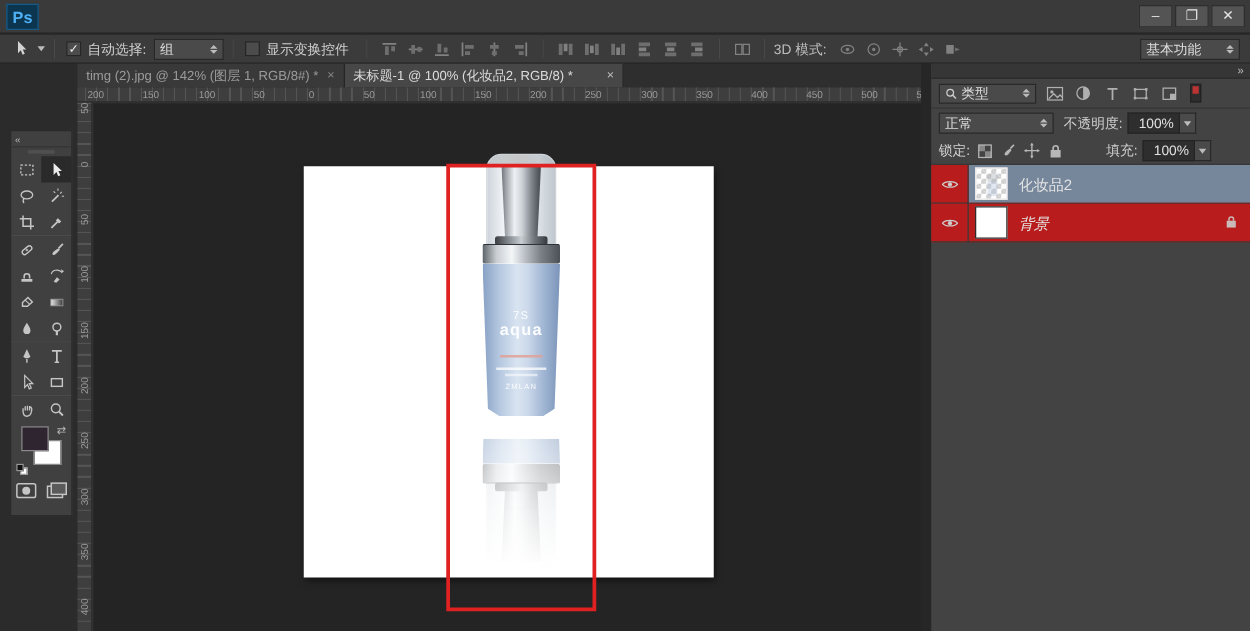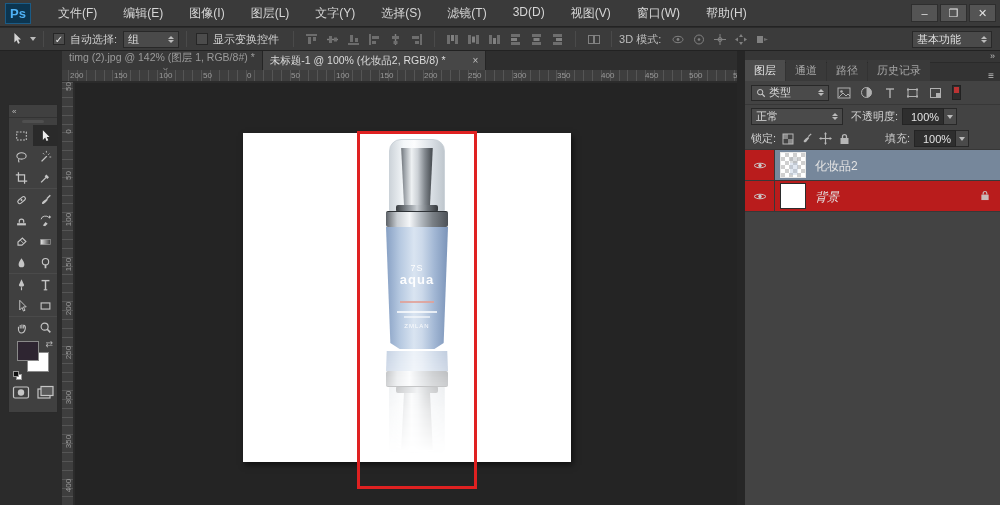--- a/index.html
+++ b/index.html
@@ -54,42 +54,42 @@
   .swap { position:absolute; right:4px; top:1px; color:#b5b5b5; font-size:9px; }
   .mini-sw { position:absolute; left:4px; bottom:2px; width:10px; height:9px; }
   .mini-sw .a { position:absolute; left:0; top:0; width:6px; height:6px; background:#111; border:1px solid #999; z-index:2;}
   .mini-sw .b { position:absolute; left:3px; top:3px; width:6px; height:6px; background:#fff; border:1px solid #999;}
   .tool-extras { display:flex; justify-content:space-around; padding-top:3px; }
 
   
   .tabbar { position:absolute; left:62px; top:51px; width:675px; height:19px; background:#2e2e2e; display:flex; }
   .doc-tab { height:19px; display:flex; align-items:center; padding:0 7px; font-size:10.5px;
     border-right:1px solid #252525; white-space:nowrap; }
-  .doc-tab.inactive { background:#393939; color:#9b9b9b;flex-direction:column; }
+  .doc-tab.inactive { background:#393939; color:#9b9b9b; }
   .doc-tab.active { background:#474747; color:#dcdcdc;gap:20px; }
   .tab-x { margin-left:7px; font-size:10px; opacity:.8; }
 
   .hruler { position:absolute; left:62px; top:70px; width:675px; height:12px; background:#3e3e3e;
     border-bottom:1px solid #2c2c2c; overflow:hidden;
     background-image:repeating-linear-gradient(90deg,#555 0 1px,transparent 1px 8.88px); background-position:6px 0; }
   .hruler span { position:absolute; top:1px; font-size:8px; color:#9a9a9a; }
   .vruler { position:absolute; left:62px; top:82px; width:12px; height:423px; background:#3e3e3e;
     border-right:1px solid #2c2c2c; overflow:hidden;
     background-image:repeating-linear-gradient(180deg,#555 0 1px,transparent 1px 8.88px); background-position:0 6px; }
   .vruler span { position:absolute; left:-7px; width:26px; text-align:center; font-size:8px; color:#9a9a9a;
     transform:rotate(-90deg); }
   .ruler-corner { position:absolute; left:62px; top:70px; width:12px; height:12px; background:#3e3e3e;
     border-right:1px solid #2c2c2c; border-bottom:1px solid #2c2c2c; }
 
   .pasteboard { position:absolute; left:75px; top:83px; width:662px; height:422px; background:#242424; overflow:hidden; }
   .canvas { position:absolute; left:168px; top:50px; width:328px; height:329px; background:#ffffff;
     box-shadow:2px 3px 6px rgba(0,0,0,.55); }
 
   
-  .bottle { position:absolute; left:305px; top:56px; width:74px; height:176px; }
+  .bottle { position:absolute; left:305px; top:40px; width:74px; height:176px; }
   .b-cap { position:absolute; left:9px; top:0; width:56px; height:74px; border-radius:12px 12px 3px 3px;
     border:1px solid #ccd3d9;
     background:linear-gradient(90deg,rgba(203,210,216,.95),rgba(240,244,247,.8) 25%,rgba(251,252,253,.75) 45%,rgba(216,222,228,.9) 75%,rgba(188,196,203,.95)); }
   .b-capin { position:absolute; left:19px; top:9px; width:36px; height:58px; border-radius:2px;
     clip-path:polygon(6% 0,94% 0,86% 100%,14% 100%);
     background:linear-gradient(90deg,#53575c,#9aa0a6 15%,#eef1f3 35%,#ccd1d6 52%,#82888e 72%,#4d5257 90%,#6a6f75); }
   .b-capbase { position:absolute; left:16px; top:66px; width:42px; height:7px; border-radius:2px;
     background:linear-gradient(90deg,#3a3e42,#8f959b 30%,#c9ced3 50%,#6f757b 75%,#34383c); }
   .b-collar { position:absolute; left:6px; top:72px; width:62px; height:16px; border-radius:2px;
     border-top:1px solid #2f3337;
@@ -159,33 +159,20 @@
   .locksm { position:absolute; right:10px; top:9px; z-index:2; opacity:.9; }
   .panel-rest { height:200px; }
 </style>
 </head>
 <body>
 
 <div id="app">
 
   <div class="titlebar">
     <div class="pslogo">Ps</div>
-    <div class="menu">
-      <span class="menu-item">文件(F)</span>
-      <span class="menu-item">编辑(E)</span>
-      <span class="menu-item">图像(I)</span>
-      <span class="menu-item">图层(L)</span>
-      <span class="menu-item">文字(Y)</span>
-      <span class="menu-item">选择(S)</span>
-      <span class="menu-item">滤镜(T)</span>
-      <span class="menu-item">3D(D)</span>
-      <span class="menu-item">视图(V)</span>
-      <span class="menu-item">窗口(W)</span>
-      <span class="menu-item">帮助(H)</span>
-    </div>
     <div class="winctl">
       <div class="winbtn">–</div>
       <div class="winbtn">❐</div>
       <div class="winbtn">✕</div>
     </div>
   </div>
 
   <div class="optionsbar">
     <div class="obicon on" style="margin-left:8px">
       <svg width="14" height="14" viewBox="0 0 16 16">
@@ -580,27 +567,20 @@
         </div>
       </div>
     </div>
 
     <div class="redrect"></div>
   </div>
 
   <div class="gapcol"></div>
   <div class="panel">
     <div class="panel-top">»</div>
-    <div class="ptabs">
-      <span class="ptab active">图层</span>
-      <span class="ptab inactive">通道</span>
-      <span class="ptab inactive">路径</span>
-      <span class="ptab inactive">历史记录</span>
-      <span class="pmenu">≡</span>
-    </div>
 
     <div class="prow filter-row">
       <div class="dropdown filter-dd">
         <svg width="10" height="10" viewBox="0 0 12 12" style="margin-right:3px">
             <circle cx="5" cy="5" r="3.2" fill="none" stroke="#ccc" stroke-width="1.2"></circle>
             <line x1="7.5" y1="7.5" x2="10.5" y2="10.5" stroke="#ccc" stroke-width="1.4"></line>
           </svg>
         <span>类型</span>
         <span class="spin">
             <i class="up"></i>

